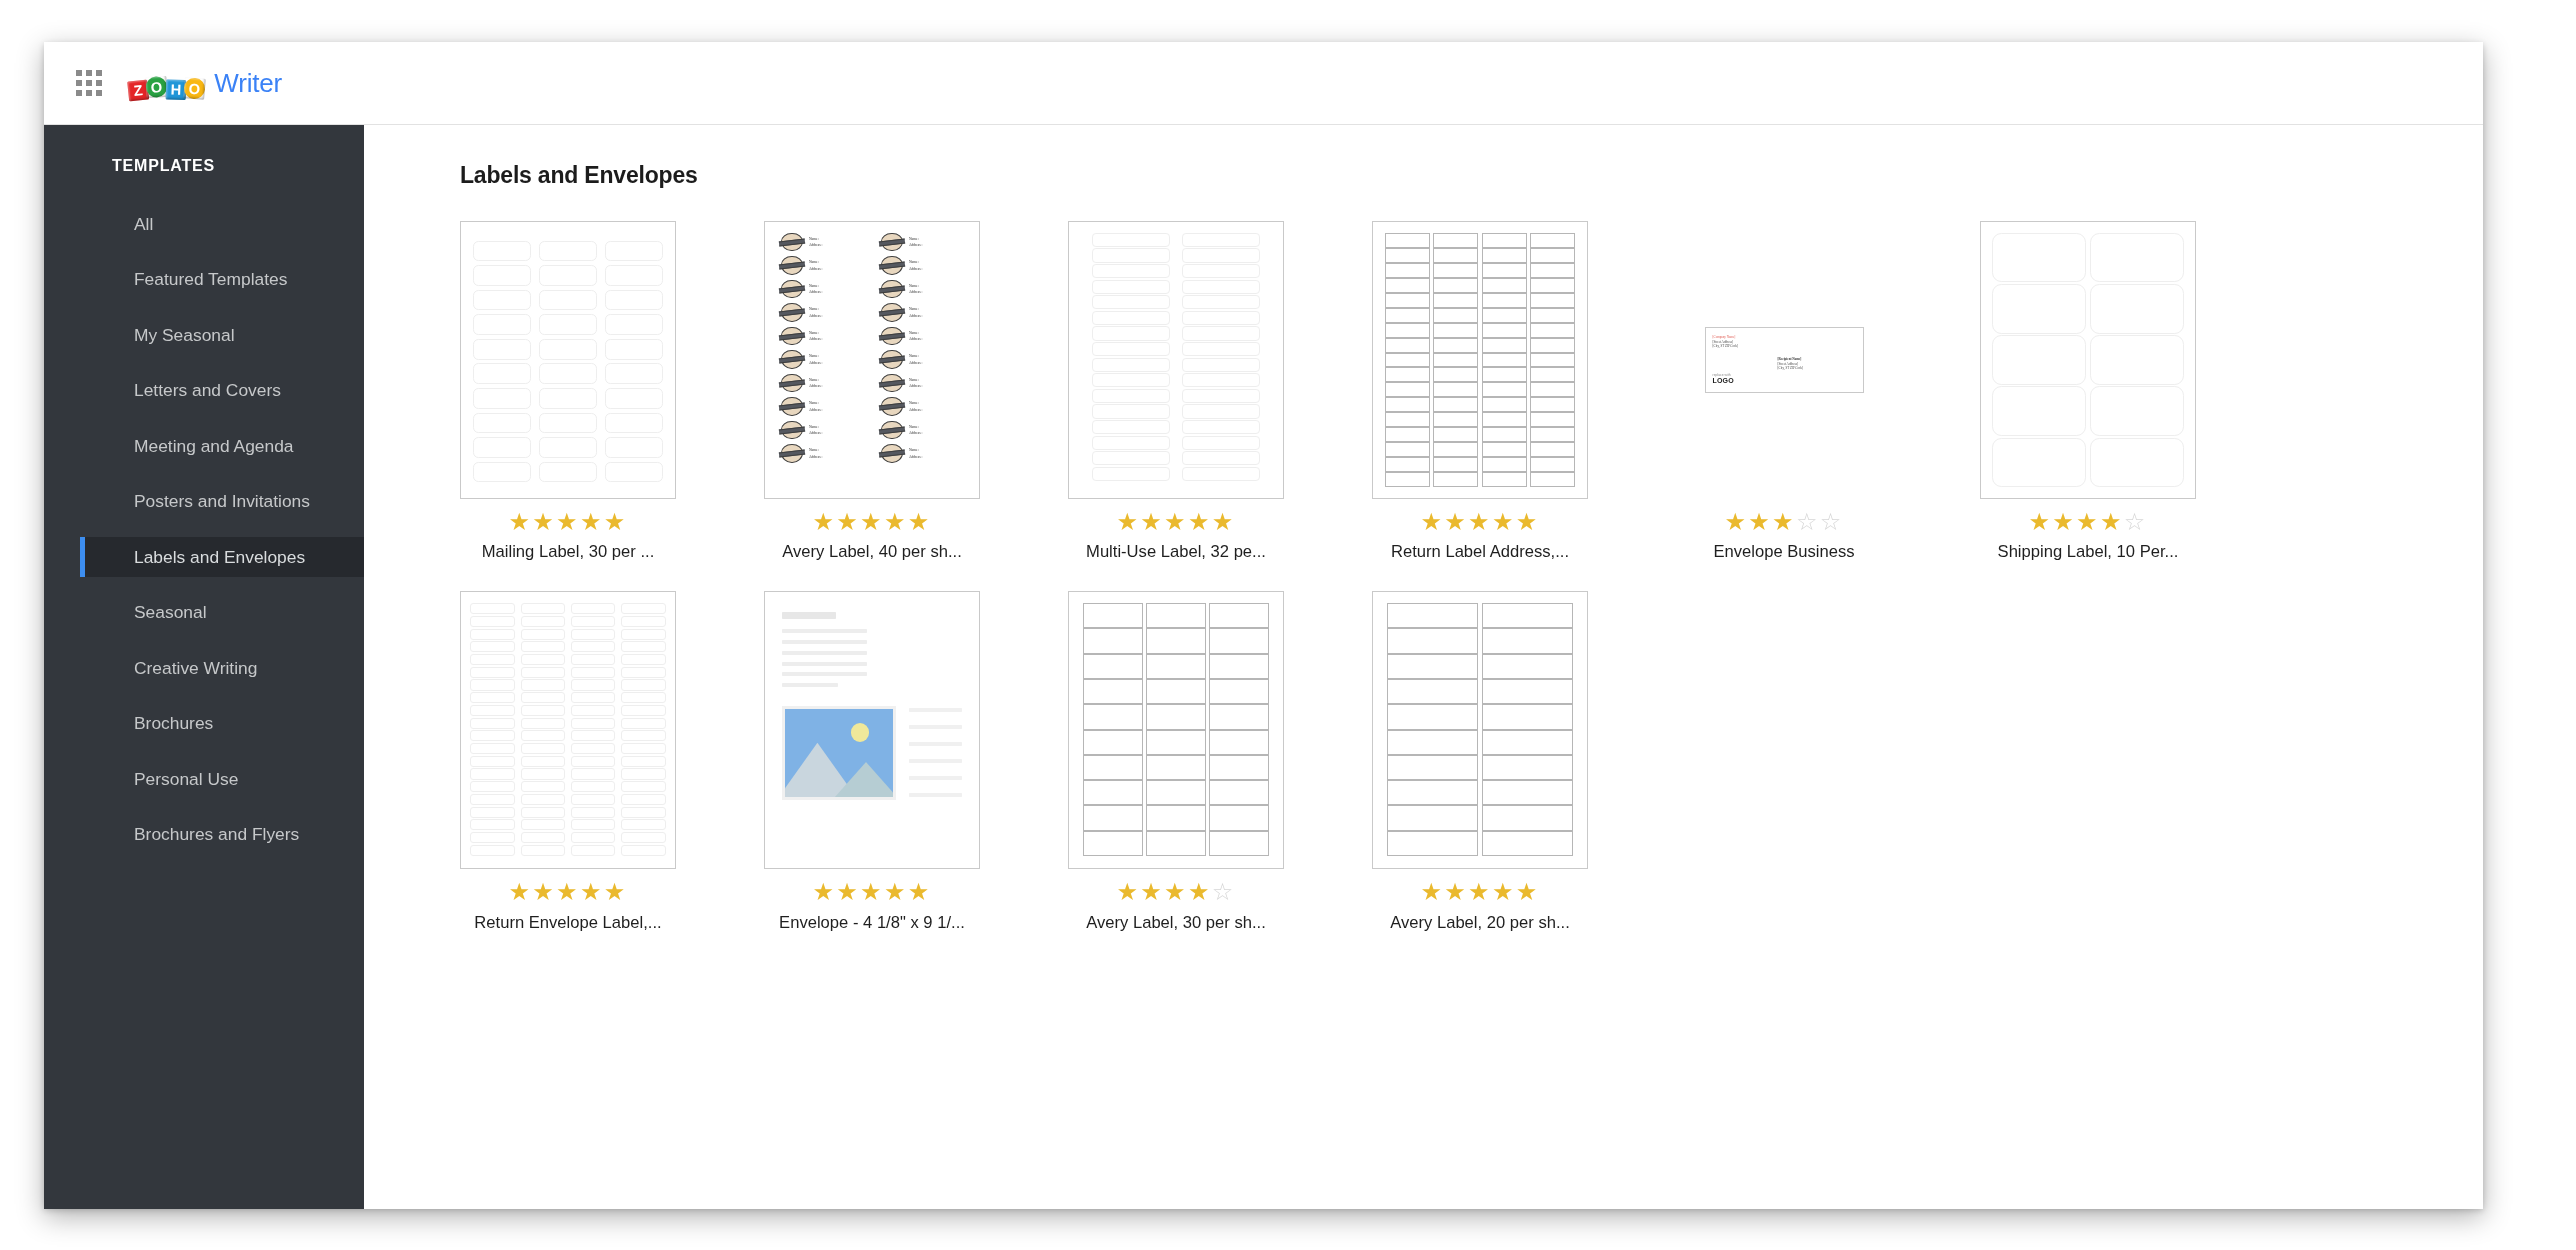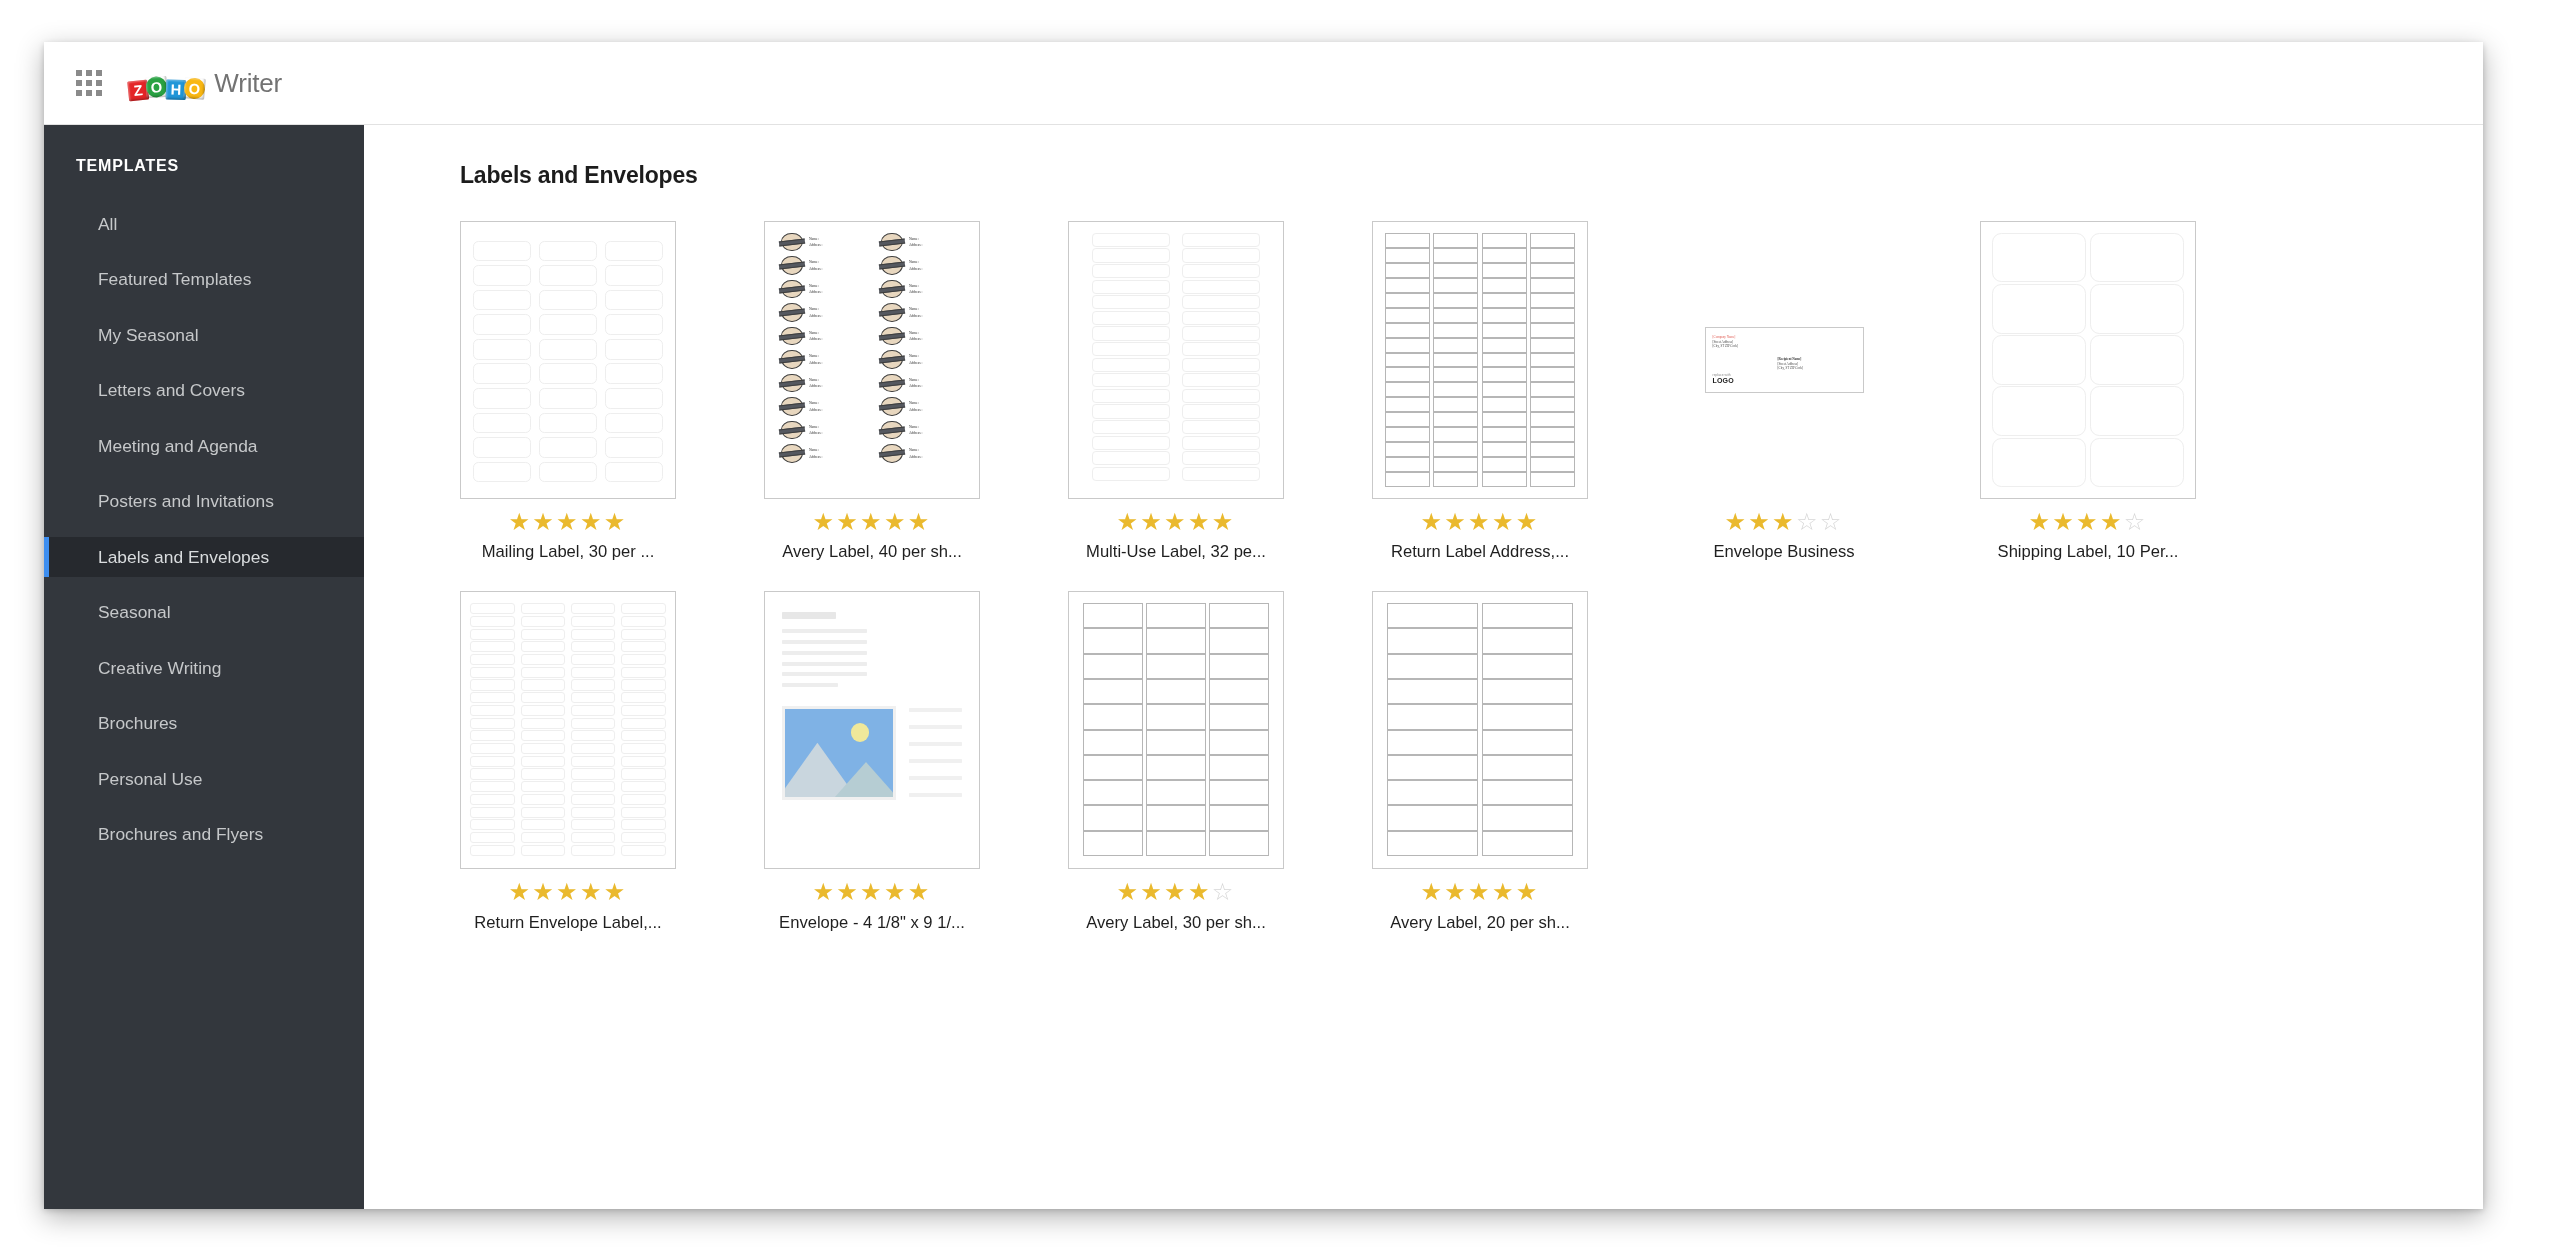--- a/index.html
+++ b/index.html
@@ -52,28 +52,29 @@
   }
   .zb::after{
     content:""; position:absolute; left:0; top:0; right:0; bottom:0;
     box-shadow: inset -1.5px -1.5px 2.3px rgba(0,0,0,.28), inset 1.5px 1.5px 1.5px rgba(255,255,255,.30);
     border-radius:1.5px;
   }
   .zb.z { background:#e42527; transform: rotate(-6deg) translateY(1.5px); }
   .zb.o1{ background:#29a243; transform: rotate(-3deg) translateY(-1.5px); border-radius:50%; width:21px; height:21px;}
   .zb.h { background:#2196d8; transform: rotate(2deg) translateY(0.8px); }
   .zb.o2{ background:#f9b713; transform: rotate(5deg) translateY(0px); border-radius:50%; width:21px;height:21px;}
-  #app-title { font-size: 26px; color: #737373; margin-left: 10.8px; letter-spacing: -0.2px; }
+  #app-title { font-size: 26px; color: #3b82f6; margin-left: 10.8px; letter-spacing: -0.2px; }
 
   
   #sidebar {
     position: absolute; left: 0; top: 83px;
     width: 320px; height: calc(100% - 83px);
     background: #33373d;
     padding-top: 32px;
+    padding-left: 36px;
   }
   #sidebar-heading {
     color: #ffffff;
     font-size: 16px; font-weight: bold;
     letter-spacing: 0.8px;
     padding-left: 32px;
     margin-bottom: 29px;
   }
   .nav-item {
     position: relative;

